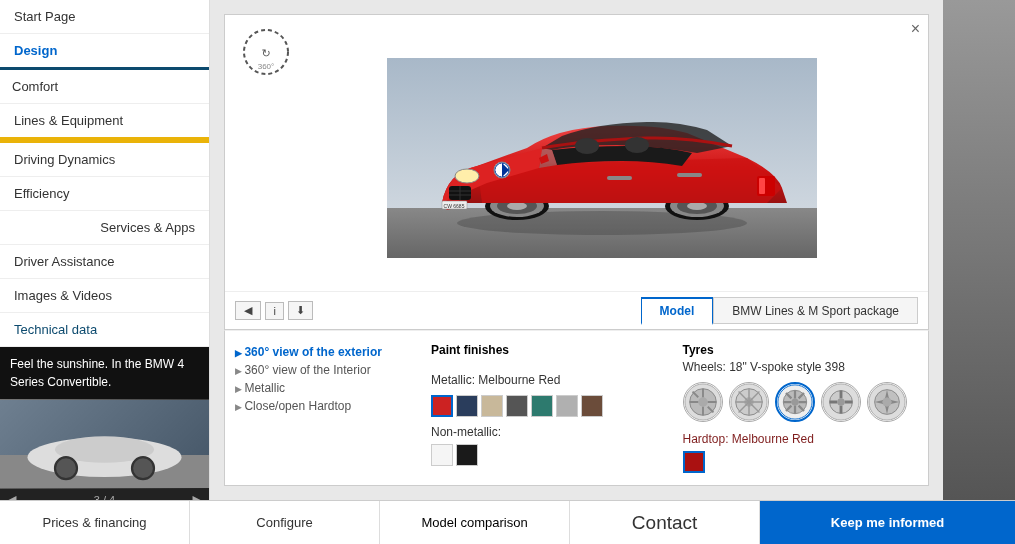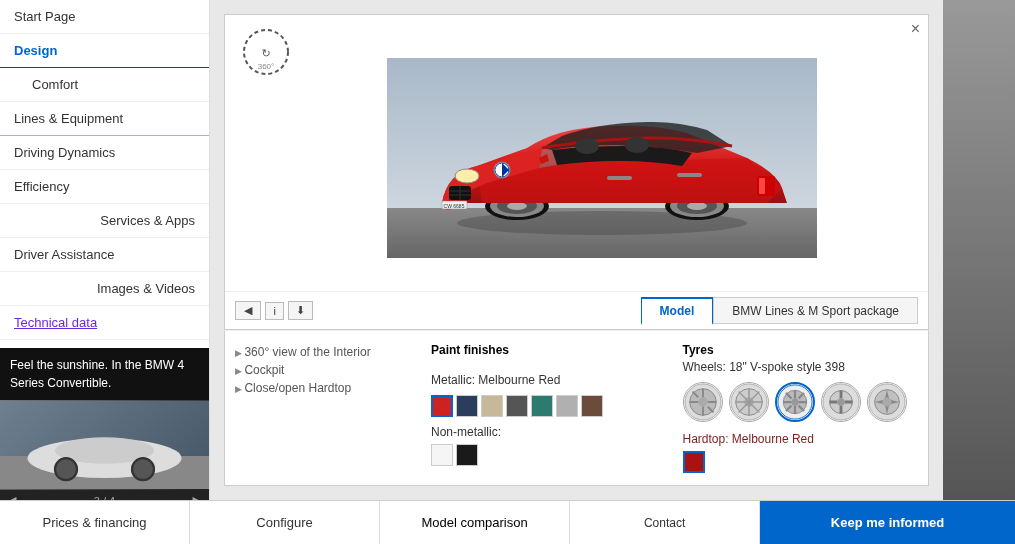--- a/index.html
+++ b/index.html
@@ -1,44 +1,44 @@
 <!DOCTYPE html>
 <html><head>
   <meta charset="utf-8">
   <style>
     * { box-sizing: border-box; margin: 0; padding: 0; }
     body { font-family: Arial, sans-serif; font-size: 13px; background: #c8c8c8; width: 1015px; height: 544px; overflow: hidden; display: flex; flex-direction: column; }
 
     
-    .sidebar { width: 210px; background: #fff; border-right: 1px solid #ddd; display: flex; flex-direction: column; gap: 8px; }
+    .sidebar { width: 210px; background: #fff; border-right: 1px solid #ddd; display: flex; flex-direction: column; }
     .sidebar-nav { flex: 1; }
     .sidebar-item { padding: 10px 14px; border-bottom: 1px solid #eee; cursor: pointer; color: #333; font-size: 13px; }
     .sidebar-item.active { color: #0066cc; font-weight: bold; }
 
     
   </style>
 </head>
 <body>
 
 <div style="display:flex; flex-direction:column; width:1015px; height:544px; background:#c8c8c8;">
 
   <div style="display:flex; flex:1; overflow:hidden;">
 
     <div class="sidebar" style="width:210px; background:#fff; border-right:1px solid #ddd; display:flex; flex-direction:column; flex-shrink:0;">
       <div class="sidebar-nav">
         <div class="sidebar-item" style="padding:9px 14px; border-bottom:1px solid #eee; color:#333; font-size:13px; cursor:pointer;">Start Page</div>
-        <div class="sidebar-item active" style="padding:9px 14px; border-bottom:1px solid #0c4a6e; color:#0066cc; font-weight:bold; font-size:13px; cursor:pointer;">Design</div>
-        <div class="sidebar-item" style="padding:9px 32px; border-bottom:1px solid #eee; color:#333; font-size:13px; cursor:pointer;">Comfort</div>
-        <div class="sidebar-item" style="padding:9px 14px; border-bottom:1px solid #eab308; color:#333; font-size:13px; cursor:pointer;">Lines &amp; Equipment</div>
+        <div class="sidebar-item active" style="padding:9px 14px; border-bottom:3px solid #0c4a6e; color:#0066cc; font-weight:bold; font-size:13px; cursor:pointer;">Design</div>
+        <div class="sidebar-item" style="padding:9px 12px; border-bottom:1px solid #eee; color:#333; font-size:13px; cursor:pointer;">Comfort</div>
+        <div class="sidebar-item" style="padding:9px 14px; border-bottom:6px solid #eab308; color:#333; font-size:13px; cursor:pointer;">Lines &amp; Equipment</div>
         <div class="sidebar-item" style="padding:9px 14px; border-bottom:1px solid #eee; color:#333; font-size:13px; cursor:pointer;">Driving Dynamics</div>
         <div class="sidebar-item" style="padding:9px 14px; border-bottom:1px solid #eee; color:#333; font-size:13px; cursor:pointer;">Efficiency</div>
         <div class="sidebar-item" style="padding:9px 14px; border-bottom:1px solid #eee; color:#333; font-size:13px; cursor:pointer;text-align:right;">Services &amp; Apps</div>
         <div class="sidebar-item" style="padding:9px 14px; border-bottom:1px solid #eee; color:#333; font-size:13px; cursor:pointer;">Driver Assistance</div>
-        <div class="sidebar-item" style="padding:9px 14px; border-bottom:1px solid #eee; color:#333; font-size:13px; cursor:pointer;text-align:right;">Images &amp; Videos</div>
-        <div class="sidebar-item" style="padding:9px 14px; border-bottom:1px solid #eee; color:#6d28d9; font-size:13px; cursor:pointer;text-decoration:underline;">Technical data</div>
+        <div class="sidebar-item" style="padding:9px 14px; border-bottom:1px solid #eee; color:#333; font-size:13px; cursor:pointer;">Images &amp; Videos</div>
+        <div class="sidebar-item" style="padding:9px 14px; border-bottom:1px solid #eee; color:#0c4a6e; font-size:13px; cursor:pointer;">Technical data</div>
       </div>
 
       <div style="background:#111; color:#fff; flex:1; display:flex; flex-direction:column;">
         <div style="padding:8px 10px; font-size:12px; line-height:1.5;">Feel the sunshine. In the BMW 4 Series Convertible.</div>
         <div style="flex:1; background:linear-gradient(135deg, #777 0%, #444 60%, #222 100%); position:relative; overflow:hidden; min-height:90px;">
 
           <svg viewBox="0 0 190 80" style="width:100%; height:100%; position:absolute; top:0; left:0;">
 
             <rect width="190" height="50" fill="#6688aa" opacity="0.5"></rect>
 
@@ -164,25 +164,28 @@
           <div style="margin-left:auto; display:flex;padding-left:28px;">
             <button style="border:1px solid #0066cc; background:#fff; padding:5px 18px; cursor:pointer; font-size:12px; color:#0066cc; font-weight:bold; border-bottom:2px solid #fff; margin-bottom:-1px; border-top:2px solid #0066cc;">Model</button>
             <button style="border:1px solid #ccc; background:#f5f5f5; padding:5px 18px; cursor:pointer; font-size:12px; color:#333;">BMW Lines &amp; M Sport package</button>
           </div>
         </div>
       </div>
 
       <div style="display:flex; padding:12px 10px; gap:16px; background:#fff; border:1px solid #ccc; border-top:1px solid #eee; margin-bottom:14px;">
 
         <div style="width:180px; flex-shrink:0;">
+          <div style="font-size:12px; color:#0066cc; cursor:pointer; padding:2px 0; font-weight:bold;">
+            <span style="font-size:9px;">▶ </span><span>360° view of the exterior</span>
+          </div>
           <div style="font-size:12px; color:#555; cursor:pointer; padding:2px 0;">
             <span style="font-size:9px; color:#888;">▶ </span><span>360° view of the Interior</span>
           </div>
           <div style="font-size:12px; color:#555; cursor:pointer; padding:2px 0;">
-            <span style="font-size:9px; color:#888;">▶ </span><span>Cockpit</span>
+            <span style="font-size:9px; color:#888;">▶ </span><span>Metallic</span>
           </div>
           <div style="font-size:12px; color:#555; cursor:pointer; padding:2px 0;">
             <span style="font-size:9px; color:#888;">▶ </span><span>Close/open Hardtop</span>
           </div>
         </div>
 
         <div style="flex:1;">
           <div style="font-weight:bold; font-size:12px; margin-bottom:16px;">Paint finishes</div>
           <div style="font-size:12px; color:#333; margin-bottom:8px;">Metallic: Melbourne Red</div>
           <div style="display:flex; gap:3px; margin-bottom:8px;">
@@ -273,17 +276,17 @@
 
     </div>
 
     <div style="width:72px; background:linear-gradient(to bottom, #999 0%, #777 50%, #555 100%); flex-shrink:0;"></div>
   </div>
 
   <div style="height:44px; background:#fff; border-top:1px solid #ccc; display:flex; align-items:stretch; flex-shrink:0;">
     <button style="flex:1; border:none; border-right:1px solid #ddd; background:#fff; cursor:pointer; font-size:13px; color:#333;">Prices &amp; financing</button>
     <button style="flex:1; border:none; border-right:1px solid #ddd; background:#fff; cursor:pointer; font-size:13px; color:#333;">Configure</button>
     <button style="flex:1; border:none; border-right:1px solid #ddd; background:#fff; cursor:pointer; font-size:13px; color:#000000;">Model comparison</button>
-    <button style="flex:1; border:none; border-right:1px solid #ddd; background:#fff; cursor:pointer; font-size:12px; color:#333;">Contact</button>
+    <button style="flex:1; border:none; border-right:1px solid #ddd; background:#fff; cursor:pointer; font-size:19px; color:#333;">Contact</button>
     <button style="flex:1.2; border:none; background:#0066cc; cursor:pointer; font-size:13px; color:#fff; font-weight:bold; padding:0 14px;">Keep me informed</button>
   </div>
 
 </div>
 
 </body></html>

